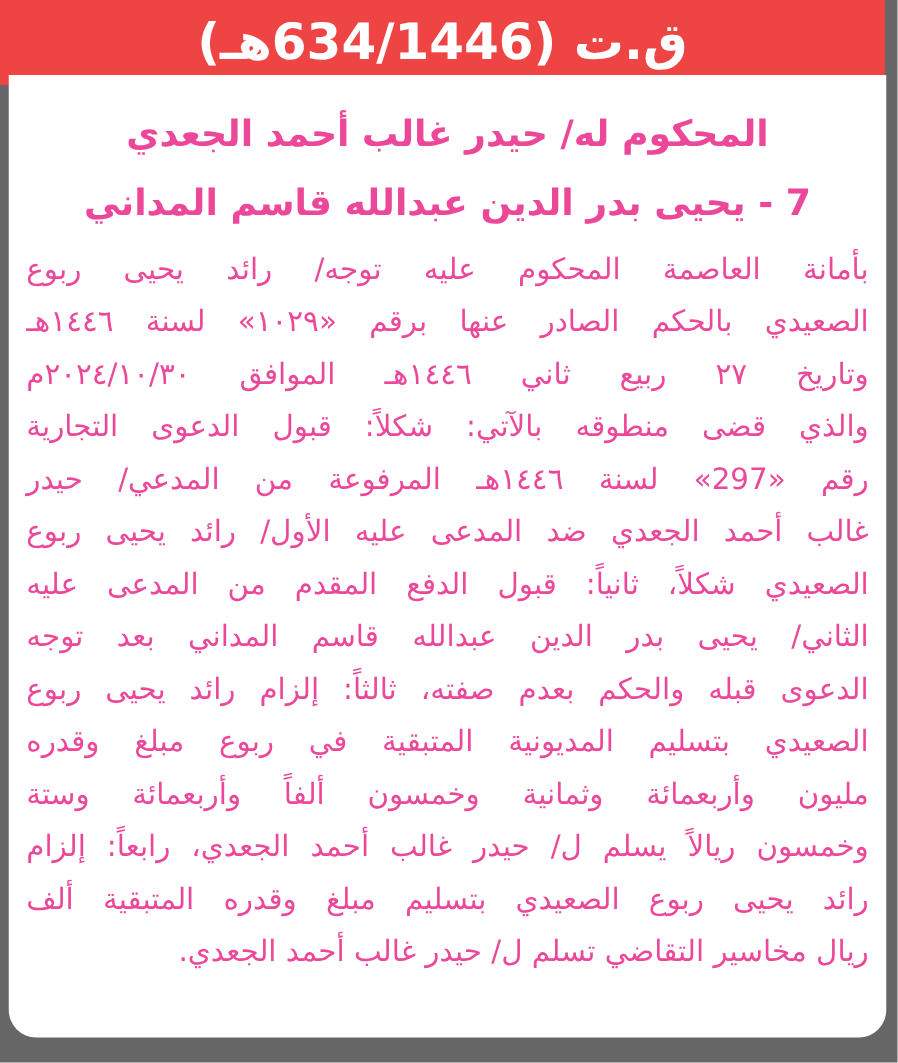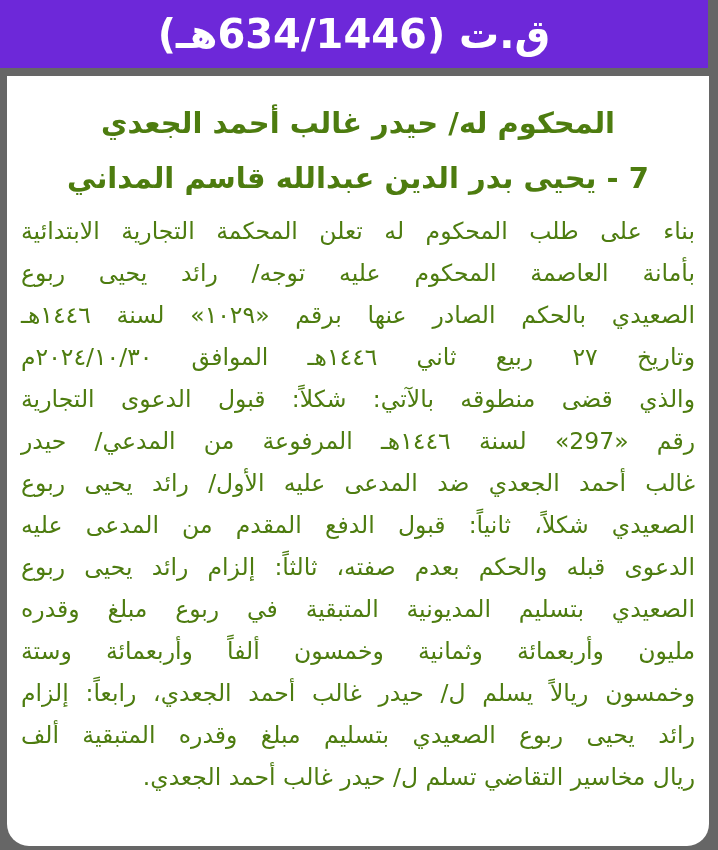--- a/index.html
+++ b/index.html
@@ -3,34 +3,34 @@
   <meta charset="utf-8">
   <style>
     html, body { margin: 0; padding: 0; }
     body {
       width: 718px; height: 850px; overflow: hidden;
       background: #666666; position: relative;
       font-family: "DejaVu Sans", sans-serif;
     }
     .title-bar {
       position: absolute; left: 0; top: 0; width: 708px; height: 68px;
-      background: #6d28d9; color: #ffffff;
+      background: #ef4444; color: #ffffff;
       display: flex; align-items: center; justify-content: center;
       direction: rtl;
     }
     .title-text {
       font-family: "DejaVu Sans", sans-serif; font-weight: bold;
       font-size: 40px; letter-spacing: 0px; line-height: 1;
     }
     .content {
-      position: absolute; left: 7px; top: 76px; width: 702px; height: 770px;
+      position: absolute; left: 7px; top: 60px; width: 702px; height: 770px;
       background: #ffffff;
       border-bottom-left-radius: 22px; border-bottom-right-radius: 22px;
       direction: rtl; box-sizing: border-box; padding: 0 14px 0 14px;
-      color: #4d7c0f;
+      color: #ec4899;
     }
     .parties { text-align: center; margin-top: 20px; }
     .party-line {
       font-family: "DejaVu Sans", sans-serif; font-weight: bold;
       font-size: 29px; line-height: 55px; height: 55px; white-space: nowrap;
     }
     .body-text {
       margin-top: 4px;
       font-family: "DejaVu Sans", sans-serif; font-size: 23.5px;
     }
@@ -46,28 +46,28 @@
 <div class="title-bar">
   <span class="title-text">ق.ت (634/1446هـ)</span>
 </div>
 
 <div class="content">
   <div class="parties">
     <div class="party-line">المحكوم له/ حيدر غالب أحمد الجعدي</div>
     <div class="party-line">7 - يحيى بدر الدين عبدالله قاسم المداني</div>
   </div>
   <div class="body-text">
-    <div class="body-line">بناء على طلب المحكوم له تعلن المحكمة التجارية الابتدائية</div>
     <div class="body-line">بأمانة العاصمة المحكوم عليه توجه/ رائد يحيى ربوع</div>
     <div class="body-line">الصعيدي بالحكم الصادر عنها برقم «١٠٢٩» لسنة ١٤٤٦هـ</div>
     <div class="body-line">وتاريخ ٢٧ ربيع ثاني ١٤٤٦هـ الموافق ٢٠٢٤/١٠/٣٠م</div>
     <div class="body-line">والذي قضى منطوقه بالآتي: شكلاً: قبول الدعوى التجارية</div>
     <div class="body-line">رقم «297» لسنة ١٤٤٦هـ المرفوعة من المدعي/ حيدر</div>
     <div class="body-line">غالب أحمد الجعدي ضد المدعى عليه الأول/ رائد يحيى ربوع</div>
     <div class="body-line">الصعيدي شكلاً، ثانياً: قبول الدفع المقدم من المدعى عليه</div>
+    <div class="body-line">الثاني/ يحيى بدر الدين عبدالله قاسم المداني بعد توجه</div>
     <div class="body-line">الدعوى قبله والحكم بعدم صفته، ثالثاً: إلزام رائد يحيى ربوع</div>
     <div class="body-line">الصعيدي بتسليم المديونية المتبقية في ربوع مبلغ وقدره</div>
     <div class="body-line">مليون وأربعمائة وثمانية وخمسون ألفاً وأربعمائة وستة</div>
     <div class="body-line">وخمسون ريالاً يسلم ل/ حيدر غالب أحمد الجعدي، رابعاً: إلزام</div>
     <div class="body-line">رائد يحيى ربوع الصعيدي بتسليم مبلغ وقدره المتبقية ألف</div>
     <div class="body-line last">ريال مخاسير التقاضي تسلم ل/ حيدر غالب أحمد الجعدي.</div>
   </div>
 </div>
 
 </body></html>

